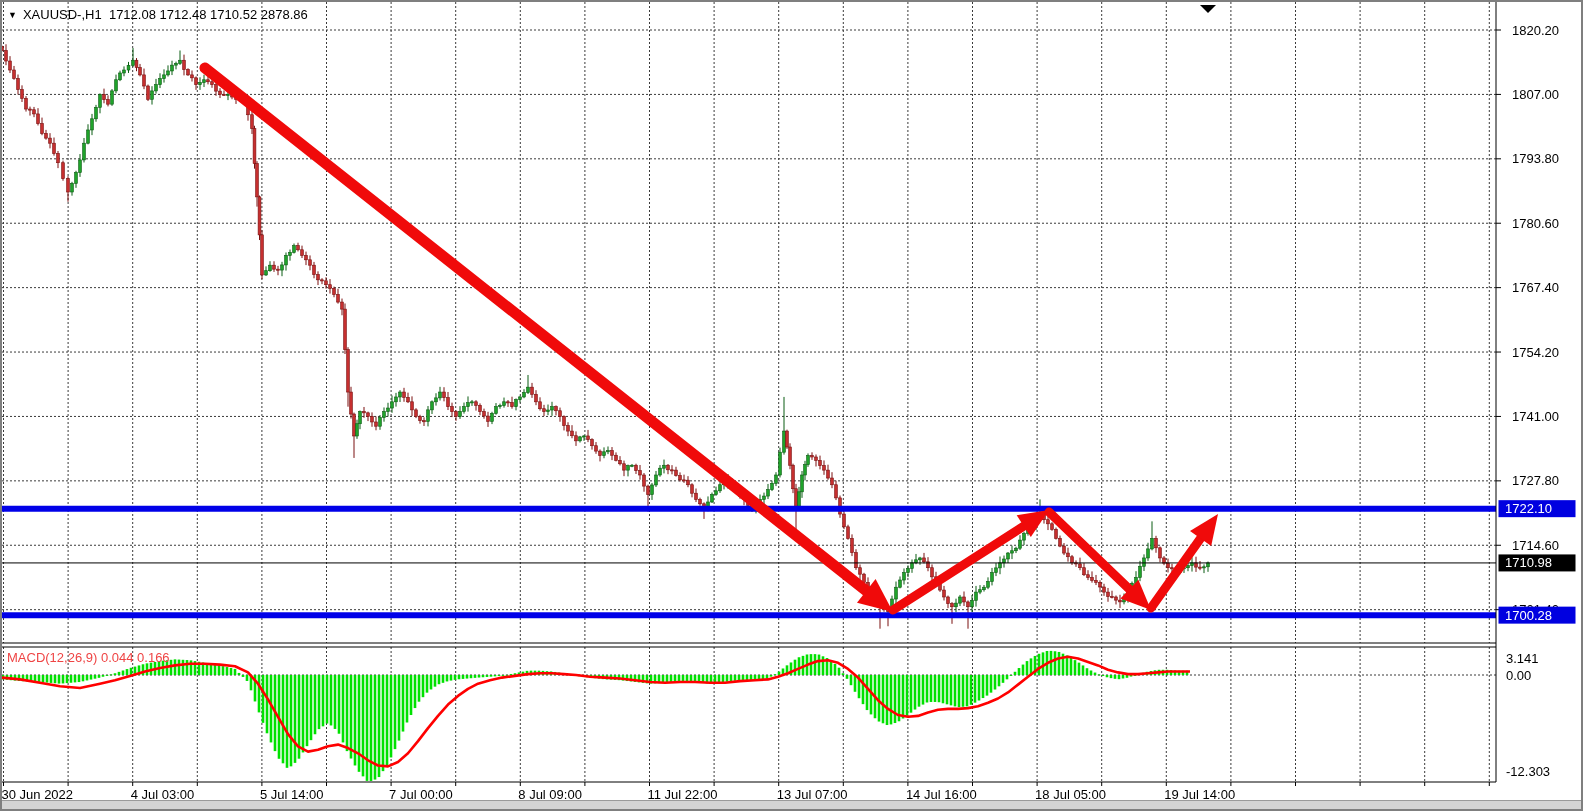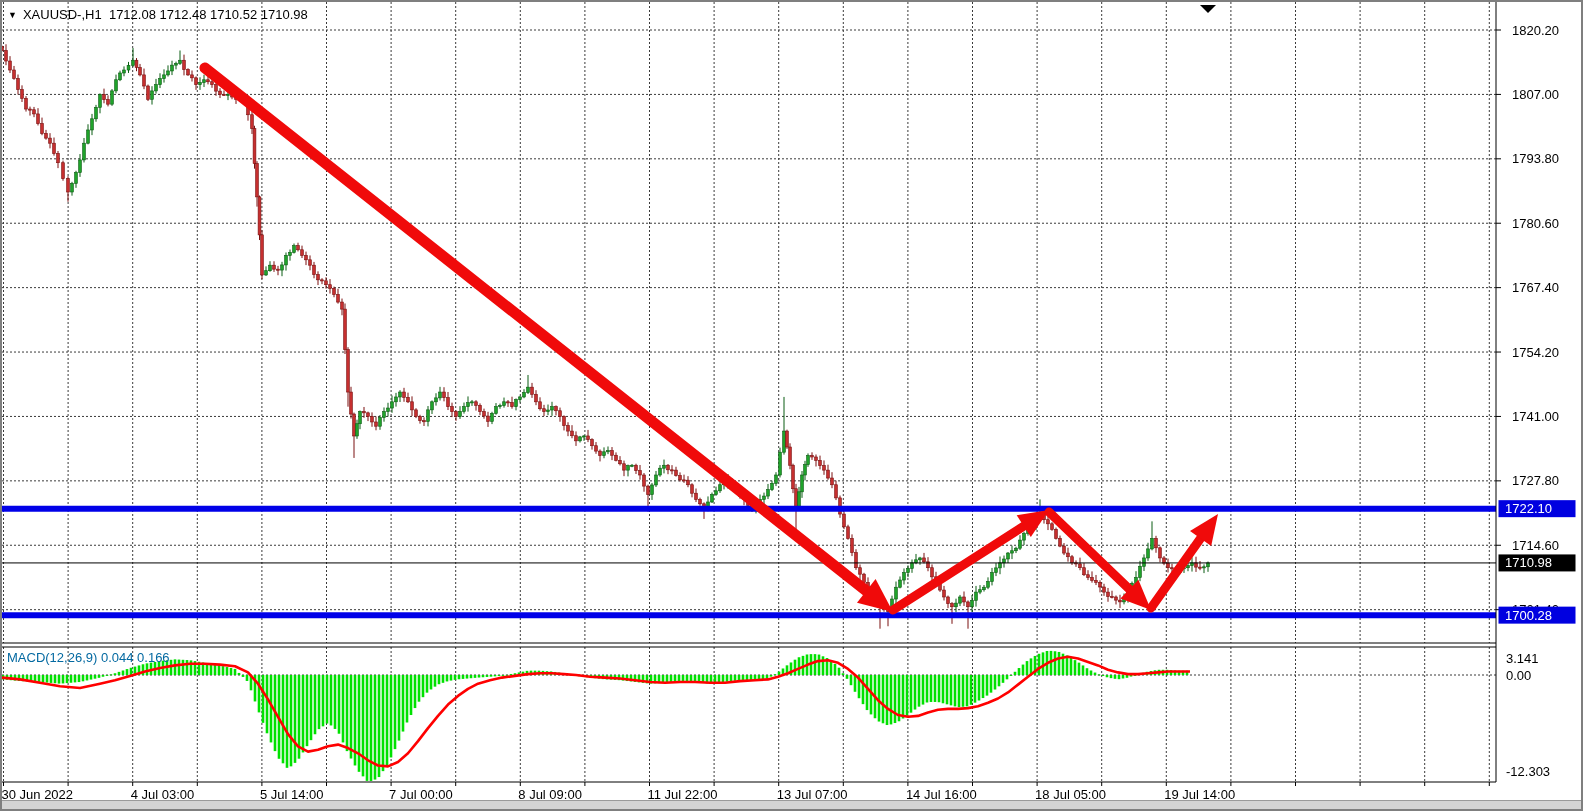--- a/index.html
+++ b/index.html
@@ -3,21 +3,21 @@
 <meta charset="utf-8">
 <style>
   html,body{margin:0;padding:0;background:#fff;}
   body{width:1583px;height:811px;overflow:hidden;position:relative;
        font-family:"Liberation Sans",sans-serif;}
   .window-frame{position:absolute;inset:0;border:2px solid #7f7f7f;box-sizing:border-box;pointer-events:none;z-index:9;}
   .bottom-strip{position:absolute;left:2px;right:2px;bottom:2px;height:8px;background:#d4d4d4;border-top:1px solid #9a9a9a;z-index:8;}
   #cv{position:absolute;left:0;top:0;}
   .chart-title{position:absolute;left:8px;top:7px;font-size:13px;color:#000;z-index:5;white-space:pre;}
   .chart-title .tri{font-size:9px;vertical-align:1px;margin-right:6px;}
-  .macd-label{position:absolute;left:7px;top:650px;font-size:13px;color:#0369a1;z-index:5;}
+  .macd-label{position:absolute;left:7px;top:650px;font-size:13px;color:#ef4444;z-index:5;}
   text{font-family:"Liberation Sans",sans-serif;}
 </style>
 </head>
 <body>
 
 <svg id="cv" width="1583" height="811" viewBox="0 0 1583 811">
     <g>
       <line x1="3.5" y1="2" x2="3.5" y2="643" stroke="#3a3a3a" stroke-width="1" stroke-dasharray="2 2"></line>
       <line x1="3.5" y1="647" x2="3.5" y2="782" stroke="#3a3a3a" stroke-width="1" stroke-dasharray="2 2"></line>
       <line x1="68.1" y1="2" x2="68.1" y2="643" stroke="#3a3a3a" stroke-width="1" stroke-dasharray="2 2"></line>
@@ -1074,18 +1074,18 @@
       <text x="518.3" y="799" font-size="13" fill="#000">8 Jul 09:00</text>
       <text x="647.5" y="799" font-size="13" fill="#000">11 Jul 22:00</text>
       <text x="776.7" y="799" font-size="13" fill="#000">13 Jul 07:00</text>
       <text x="905.9" y="799" font-size="13" fill="#000">14 Jul 16:00</text>
       <text x="1035.1" y="799" font-size="13" fill="#000">18 Jul 05:00</text>
       <text x="1164.3" y="799" font-size="13" fill="#000">19 Jul 14:00</text>
       <polygon points="1200,5 1216,5 1208,13" fill="#000"></polygon>
     </g>
   </svg>
 
-<div class="chart-title"><span class="tri">▼</span><span>XAUUSD-,H1</span><span>  </span><span>1712.08 1712.48 1710.52 1710.98</span></div>
+<div class="chart-title"><span class="tri">▼</span><span>XAUUSD-,H1</span><span>  </span><span>1712.08 1712.48 1710.52 2878.86</span></div>
 
 <div class="macd-label">MACD(12,26,9) 0.044 0.166</div>
 
 <div class="bottom-strip"></div>
 <div class="window-frame"></div>
 
 </body></html>

